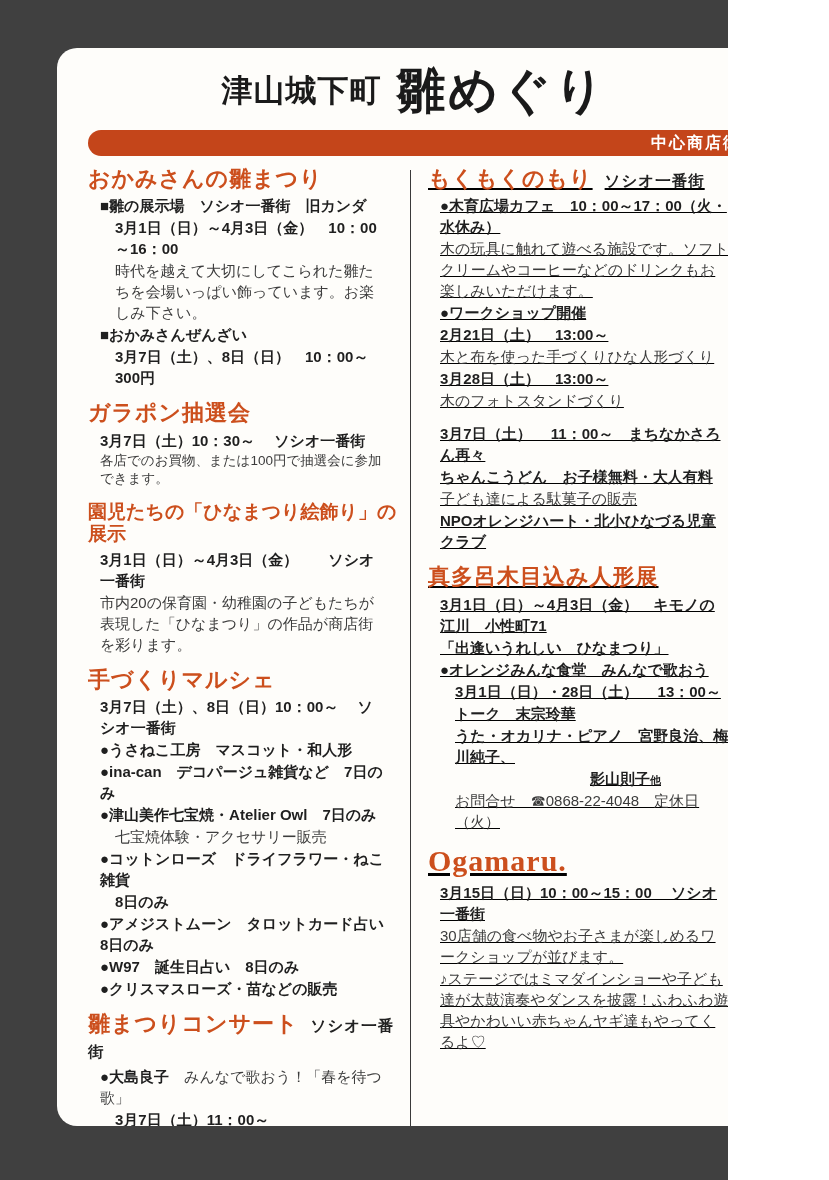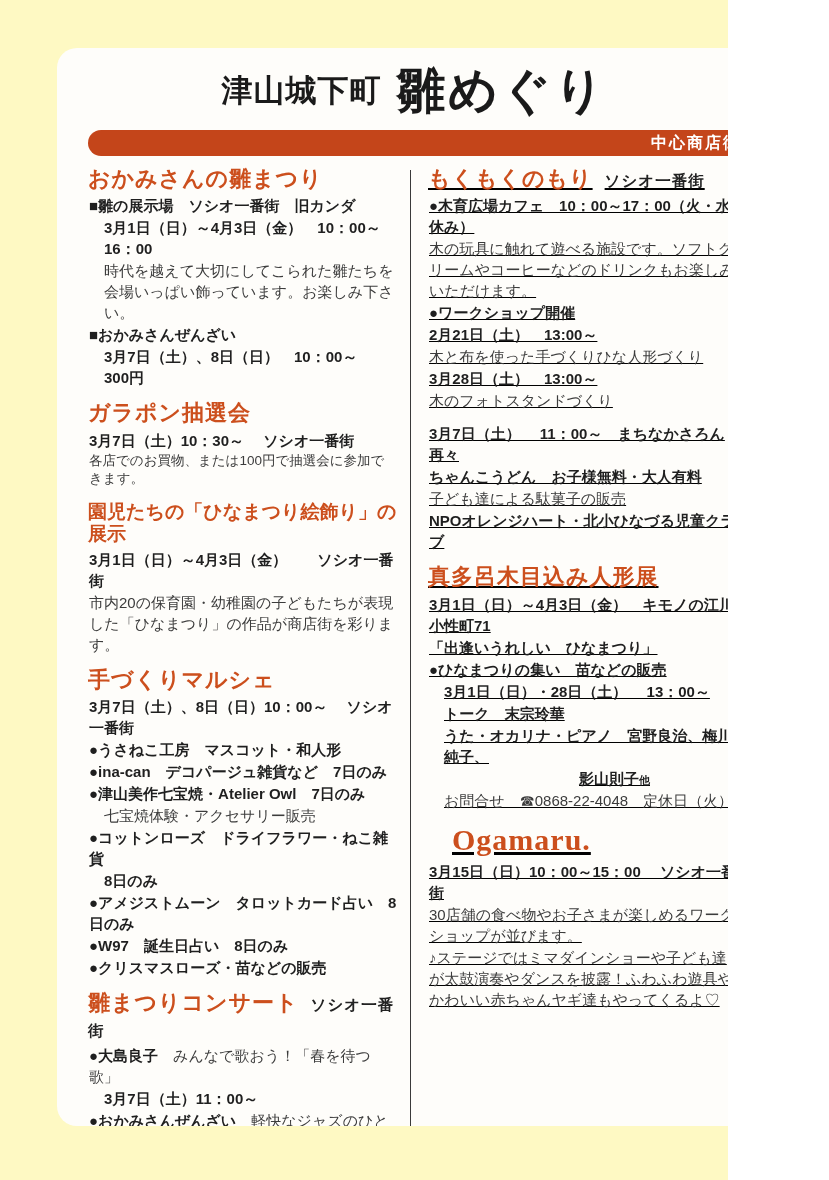--- a/index.html
+++ b/index.html
@@ -1,37 +1,37 @@
 <!DOCTYPE html>
 <html><head>
 <meta charset="utf-8">
 <style>
   html,body{margin:0;padding:0;}
-  .frame{position:relative;width:728px;height:1180px;background:#fef9c3;
+  .frame{position:relative;width:728px;height:1180px;background:#404040;
          font-family:"Liberation Sans",sans-serif;overflow:hidden;}
   .sheet{position:absolute;left:57px;top:48px;width:715px;height:1078px;
          background:#fefdfa;border-radius:20px;box-sizing:border-box;
          padding:8px 31px 0;overflow:hidden;}
   .title-row{text-align:center;margin-top:2px;white-space:nowrap;color:#1a1a1a;}
   .t-prefix{font-size:31px;font-weight:600;letter-spacing:1px;vertical-align:6px;}
   .t-main{font-size:49px;font-weight:900;letter-spacing:3px;margin-left:10px;}
   .pill{background:#c4451a;color:#fff;text-align:right;font-weight:700;
         border-radius:14px;height:26px;line-height:26px;font-size:16px;letter-spacing:2px;}
   .main-banner{margin-top:6px;}
   .columns{display:flex;margin-top:10px;}
   .col-l{width:322px;padding-right:12px;box-sizing:border-box;}
   .vdivider{width:1px;background:#3a3a3a;margin-top:4px;}
   .col-r{flex:1;padding-left:17px;text-decoration:underline;}
   .sec{margin-bottom:12px;}
   .h-orange{color:#cc4f1d;font-weight:800;font-size:22px;letter-spacing:1px;
             margin:0 0 4px;line-height:1.15;}
   .h-sm{font-size:19px;letter-spacing:0;}
-  .h-serif{font-family:"Liberation Serif",serif;font-size:30px;letter-spacing:1px;margin-left:24px;}
+  .h-serif{font-family:"Liberation Serif",serif;font-size:30px;letter-spacing:1px;}
   .venue-inline{color:#222;font-size:15.5px;font-weight:700;margin-left:12px;letter-spacing:1px;}
-  .ln{font-size:15px;line-height:1.4;color:#3c3c3c;margin:1px 1px;}
+  .ln{font-size:15px;line-height:1.4;color:#3c3c3c;margin:1px 12px;}
   .b{font-weight:700;color:#1f1f1f;}
   .sm{font-size:13.5px;}
   .ind{padding-left:15px;}
   .ind2{padding-left:150px;}
   .tiny{font-size:11px;}
 </style>
 </head>
 <body>
 
 <div class="frame">
@@ -112,21 +112,21 @@
           <div class="ln b">3月7日（土）　 11：00～　まちなかさろん再々</div>
           <div class="ln b">ちゃんこうどん　お子様無料・大人有料</div>
           <div class="ln">子ども達による駄菓子の販売</div>
           <div class="ln b">NPOオレンジハート・北小ひなづる児童クラブ</div>
         </div>
 
         <div class="sec">
           <div class="h-orange">真多呂木目込み人形展</div>
           <div class="ln b">3月1日（日）～4月3日（金）　キモノの江川　小性町71</div>
           <div class="ln b">「出逢いうれしい　ひなまつり」</div>
-          <div class="ln b">●ひなまつりの集い　苗などの販売</div>
+          <div class="ln b">●オレンジみんな食堂　みんなで歌おう</div>
           <div class="ln b ind">3月1日（日）・28日（土）　 13：00～</div>
           <div class="ln b ind">トーク　末宗玲華</div>
           <div class="ln b ind">うた・オカリナ・ピアノ　宮野良治、梅川純子、</div>
           <div class="ln b ind2"><span>影山則子</span><span class="tiny">他</span></div>
           <div class="ln ind">お問合せ　☎0868-22-4048　定休日（火）</div>
         </div>
 
         <div class="sec">
           <div class="h-orange h-serif">Ogamaru.</div>
           <div class="ln b">3月15日（日）10：00～15：00　 ソシオ一番街</div>

